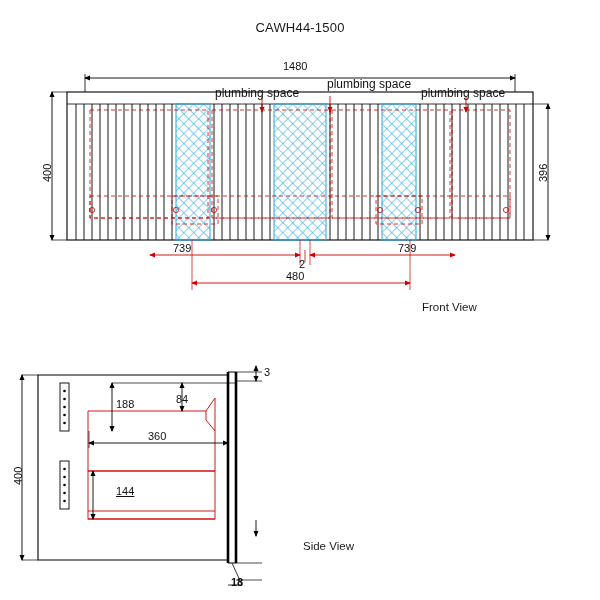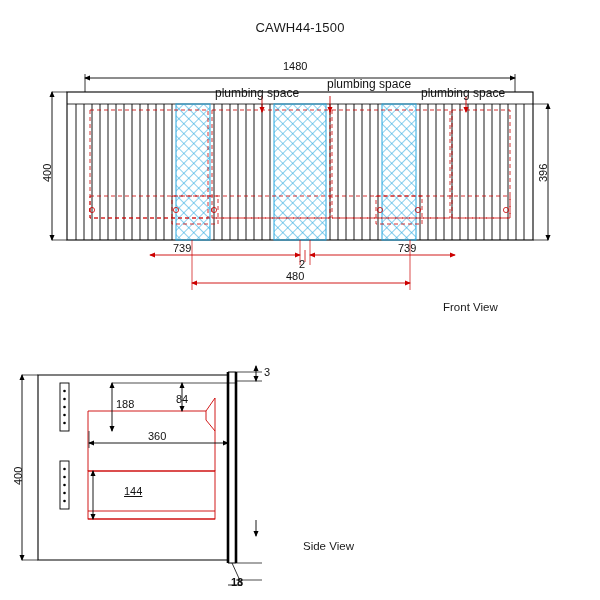--- a/index.html
+++ b/index.html
@@ -209,21 +209,21 @@
   <div class="lbl sm" style="left:327px; top:77px;">plumbing space</div>
   <div class="lbl sm" style="left:421px; top:86px;">plumbing space</div>
 
   <div class="lbl" style="left:173px; top:242px;">739</div>
   <div class="lbl" style="left:398px; top:242px;">739</div>
 
   <div class="lbl" style="left:299px; top:258px;">2</div>
 
   <div class="lbl" style="left:286px; top:270px;">480</div>
 
-  <div class="lbl view" style="left:443px; top:301px;">Front View</div>
+  <div class="lbl view" style="left:422px; top:301px;">Front View</div>
 
   <svg class="overlay" viewBox="0 0 600 600">
 
     <path d="M 38,375 L 228,375 L 228,560 L 38,560 Z" fill="none" stroke="#000" stroke-width="1.1"></path>
 
     <line x1="228" y1="372" x2="228" y2="563" stroke="#000" stroke-width="2.6"></line>
     <line x1="236" y1="372" x2="236" y2="563" stroke="#000" stroke-width="2.6"></line>
     <line x1="228" y1="372" x2="236" y2="372" stroke="#000" stroke-width="1"></line>
     <line x1="228" y1="563" x2="236" y2="563" stroke="#000" stroke-width="1"></line>
 
@@ -277,21 +277,21 @@
     <line x1="89" y1="443" x2="228" y2="443" stroke="#000" stroke-width="0.9" marker-start="url(#arrLk)" marker-end="url(#arrRk)"></line>
     <line x1="89" y1="431" x2="89" y2="448" stroke="#000" stroke-width="0.7"></line>
 
     <line x1="112" y1="383" x2="236" y2="383" stroke="#000" stroke-width="0.7"></line>
   </svg>
 
   <div class="lbl rot90" style="left:12px; top:485px;">400</div>
 
   <div class="lbl" style="left:116px; top:398px;">188</div>
 
-  <div class="lbl" style="left:124px; top:485px;text-decoration:underline;">144</div>
+  <div class="lbl" style="left:116px; top:485px;text-decoration:underline;">144</div>
 
   <div class="lbl" style="left:176px; top:393px;">84</div>
 
   <div class="lbl" style="left:148px; top:430px;">360</div>
 
   <div class="lbl" style="left:264px; top:366px;">3</div>
 
   <div class="lbl" style="left:231px; top:576px;font-weight:bold;">18</div>
 
   <div class="lbl view" style="left:303px; top:540px;">Side View</div>

